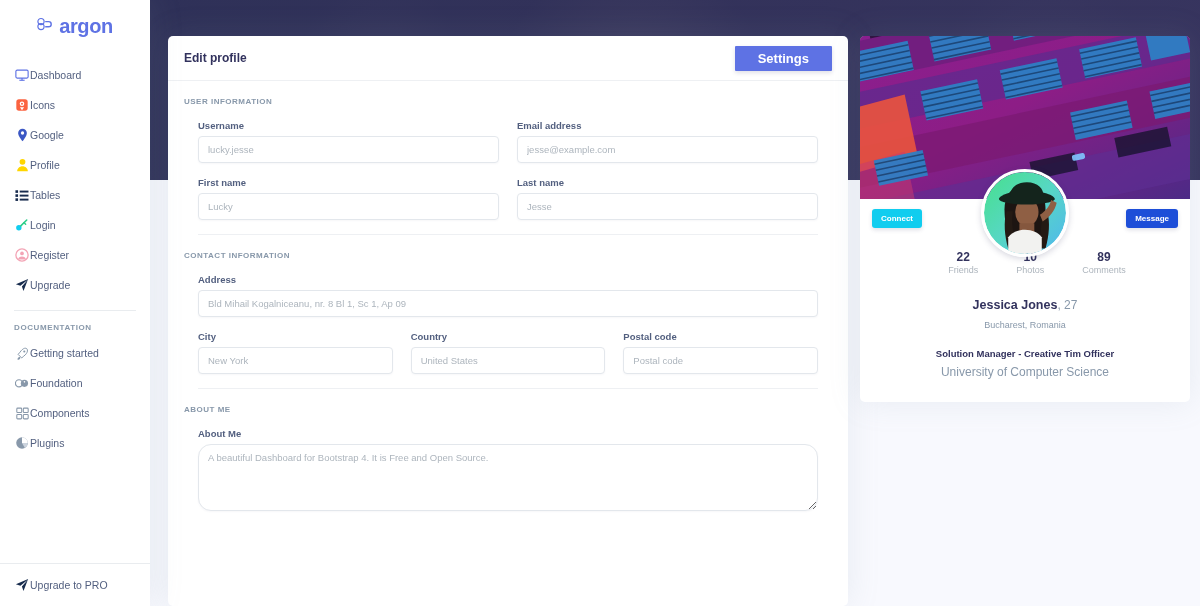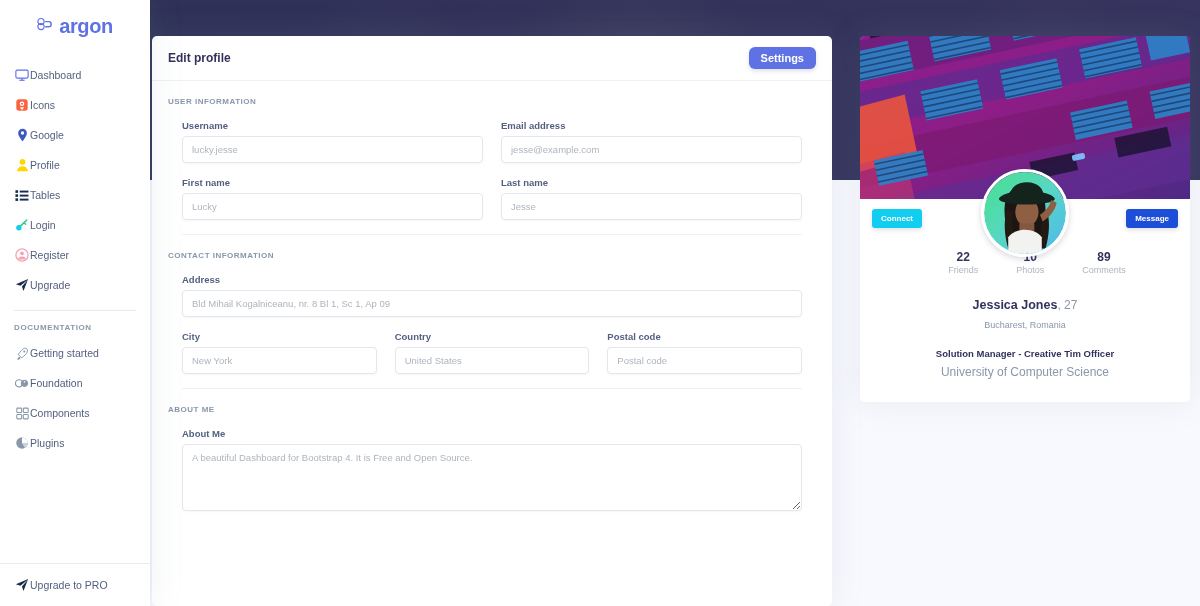--- a/index.html
+++ b/index.html
@@ -72,39 +72,39 @@
       radial-gradient(ellipse 140px 130px at 85% 38%, rgba(150,145,165,.42), rgba(150,145,165,0) 72%),
       linear-gradient(120deg, #3b3f68 0%, #413c63 40%, #4a4570 100%);
   }
   #header-overlay {
     position: absolute; inset: 0;
     background: linear-gradient(87deg, rgba(45,47,86,.88) 0, rgba(52,50,92,.86) 100%);
   }
 
   
   #main-card {
-    position: absolute; left: 152px; top: 36px;
+    position: absolute; left: 168px; top: 36px;
     width: 680px; height: 570px;
     background: #fff;
     border-radius: 5px;
     box-shadow: 0 0 2rem 0 rgba(136,152,170,.15);
     z-index: 10;
     overflow: hidden;
   }
   .card-header {
     height: 45px;
     display: flex; align-items: center; justify-content: space-between;
     padding: 0 16px;
     border-bottom: 1px solid #eef0f3;
   }
   .card-title { font-size: 12px; font-weight: bold; color: #32325d; }
   .settings-btn {
     background: #5e72e4; color: #fff;
-    font-size: 11px; font-weight: bold;
-    padding: 5px 12px; border-radius: 6px; border: none;
+    font-size: 13px; font-weight: bold;
+    padding: 5px 23px; border-radius: 1px; border: none;
     cursor: pointer;
     box-shadow: 0 2px 4px rgba(50,50,93,.15);
   }
   .card-body { padding: 16px 16px 0 16px; }
   .section-heading {
     font-size: 8px; font-weight: bold; color: #8898aa;
     letter-spacing: 0.5px; text-transform: uppercase;
     margin-bottom: 14px;
   }
   .row { display: flex; gap: 18px; margin-bottom: 14px; padding: 0 14px; }
@@ -124,21 +124,21 @@
     font-family: "Liberation Sans", sans-serif;
     background: #fff;
     box-shadow: 0 1px 2px rgba(50,50,93,.04);
     outline: none;
   }
   .field-input::placeholder { color: #adb5bd; }
   .field-textarea {
     display: block; width: 100%;
     height: 67px;
     border: 1px solid #e3e7ec;
-    border-radius: 4px;
+    border-radius: 13px;
     padding: 7px 9px;
     font-size: 9.5px; color: #8898aa;
     font-family: "Liberation Sans", sans-serif;
     background: #fff;
     resize: vertical;
     outline: none;
     box-shadow: 0 1px 2px rgba(50,50,93,.04);
   }
   .field-textarea::placeholder { color: #adb5bd; }
   .hr { border: 0; border-top: 1px solid #eef0f3; margin: 14px 14px 16px 14px; }

